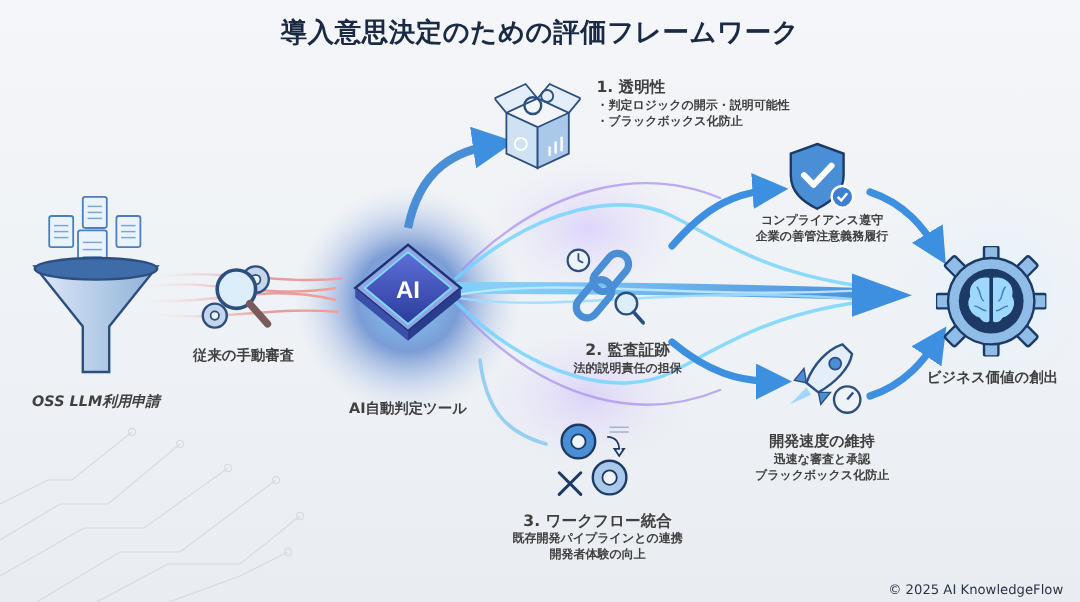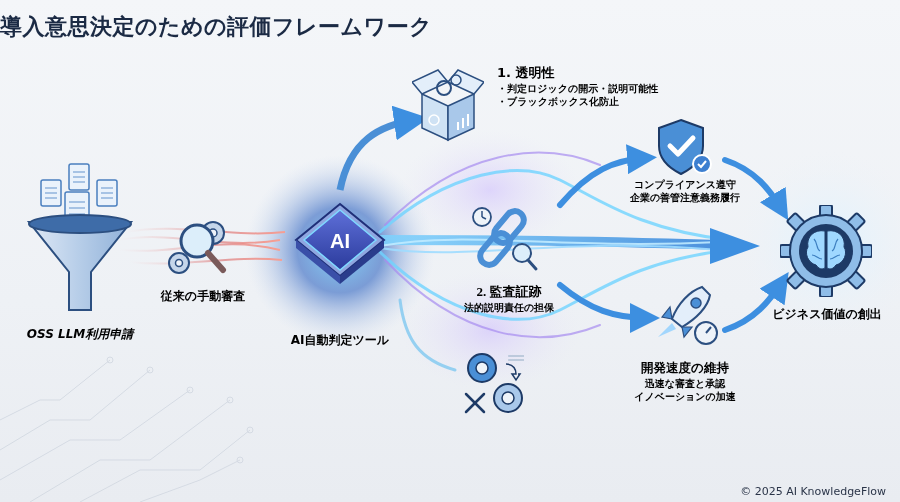--- a/index.html
+++ b/index.html
@@ -5,24 +5,24 @@
   * { box-sizing: border-box; margin: 0; padding: 0; }
   html, body { width: 900px; height: 502px; overflow: hidden; }
   body {
     font-family: "DejaVu Sans", "Liberation Sans", sans-serif;
     background: linear-gradient(180deg, #f4f6f9 0%, #eef1f5 60%, #e9ecf1 100%);
     position: relative;
     color: #1a2740;
   }
   .canvas { position: absolute; left: 0; top: 0; width: 900px; height: 502px; }
   .title {
-    position: absolute; left: 0; top: 12px; width: 900px; 
+    position: absolute; left: 0; top: 12px; width: 900px; text-align: center;
     font-size: 22px; font-weight: bold; color: #1b2a44; letter-spacing: 0.5px;
   }
-  .label { position: absolute; text-align: center; color: #000000; font-weight: bold; white-space: nowrap; }
+  .label { position: absolute; text-align: center; color: #404040; font-weight: bold; white-space: nowrap; }
   .label .head { font-size: 12.5px; font-weight: bold; }
   .label .sub { font-size: 10px; font-weight: bold; line-height: 13px; }
   .label-left { text-align: left; }
   .node-label { font-size: 12px; }
   .copyright {
     position: absolute; right: 14px; bottom: 4px; font-size: 11px; color: #2a3448;
   }
   svg { position: absolute; left: 0; top: 0; }
   .icon { position: absolute; }
 </style>
@@ -187,40 +187,45 @@
 
   <svg class="icon" style="left:470px;top:205px" width="72" height="70" viewBox="0 0 72 70">
     <circle cx="12" cy="12" r="9" fill="#eef3f9" stroke="#2c4f80" stroke-width="1.8"></circle>
     <line x1="12" y1="12" x2="12" y2="6" stroke="#2c4f80" stroke-width="1.5"></line>
     <line x1="12" y1="12" x2="16" y2="14" stroke="#2c4f80" stroke-width="1.5"></line>
     <rect x="30" y="4" width="18" height="36" rx="9" transform="rotate(40 39 22)" fill="none" stroke="#4a8fd6" stroke-width="6"></rect>
     <rect x="16" y="26" width="18" height="36" rx="9" transform="rotate(40 25 44)" fill="none" stroke="#4a8fd6" stroke-width="6"></rect>
     <circle cx="52" cy="48" r="9" fill="#dceefa" stroke="#2c4f80" stroke-width="2"></circle>
     <line x1="58" y1="55" x2="66" y2="64" stroke="#2c4f80" stroke-width="3" stroke-linecap="round"></line>
   </svg>
-  <div class="label" style="left:434px;top:283px;width:150px;font-family:Liberation Serif, serif;">
+  <div class="label" style="left:448px;top:283px;width:150px;">
     <div class="head" style="font-size:13px;"><span>2.</span> <span>監査証跡</span></div>
     <div class="sub">法的説明責任の担保</div>
   </div>
 
   <svg class="icon" style="left:462px;top:350px" width="70" height="70" viewBox="0 0 70 70">
     <circle cx="20" cy="18" r="14" fill="#4a8fd6" stroke="#1d3a66" stroke-width="2"></circle>
     <circle cx="20" cy="18" r="6" fill="#eef3f9" stroke="#1d3a66" stroke-width="1.5"></circle>
     <circle cx="46" cy="48" r="14" fill="#a9c8ea" stroke="#1d3a66" stroke-width="2"></circle>
     <circle cx="46" cy="48" r="6" fill="#eef3f9" stroke="#1d3a66" stroke-width="1.5"></circle>
     <path d="M44,14 C52,14 54,20 54,24 L50,24 L54,30 L58,24 L56,24" fill="none" stroke="#1d3a66" stroke-width="1.5"></path>
     <g stroke="#1d3a66" stroke-width="2.5" stroke-linecap="round">
         <line x1="4" y1="44" x2="22" y2="62"></line>
         <line x1="22" y1="44" x2="4" y2="62"></line>
       </g>
     <g stroke="#9fb5cc" stroke-width="1.2">
         <line x1="46" y1="6" x2="62" y2="6"></line>
         <line x1="46" y1="10" x2="62" y2="10"></line>
       </g>
   </svg>
+  <div class="label" style="left:418px;top:425px;width:160px;">
+    <div class="head" style="font-size:13px;"><span>3.</span> <span>ワークフロー統合</span></div>
+    <div class="sub">既存開発パイプラインとの連携</div>
+    <div class="sub">開発者体験の向上</div>
+  </div>
 
   <svg class="icon" style="left:655px;top:118px" width="58" height="58" viewBox="0 0 58 58">
     <path d="M26,2 L48,10 L48,28 C48,42 38,50 26,56 C14,50 4,42 4,28 L4,10 Z" fill="#4a8fd6" stroke="#1d3a66" stroke-width="2"></path>
     <path d="M15,28 L23,36 L38,20" fill="none" stroke="#ffffff" stroke-width="5" stroke-linecap="round" stroke-linejoin="round"></path>
     <circle cx="47" cy="46" r="9" fill="#3d7fd0" stroke="#ffffff" stroke-width="2"></circle>
     <path d="M43,46 L46,49 L51,43" fill="none" stroke="#ffffff" stroke-width="2"></path>
   </svg>
   <div class="label" style="left:615px;top:178px;width:140px;">
     <div class="sub">コンプライアンス遵守</div>
     <div class="sub">企業の善管注意義務履行</div>
@@ -231,21 +236,21 @@
     <circle cx="46" cy="18" r="5" fill="#4a8fd6" stroke="#2c4f80" stroke-width="1.5"></circle>
     <path d="M22,34 L12,32 L20,22 Z" fill="#4a8fd6" stroke="#2c4f80" stroke-width="1.2"></path>
     <path d="M32,42 L34,52 L42,42 Z" fill="#4a8fd6" stroke="#2c4f80" stroke-width="1.2"></path>
     <path d="M22,38 L8,52 L26,44 Z" fill="#8fd0ff" opacity="0.8"></path>
     <circle cx="56" cy="48" r="11" fill="#eef3f9" stroke="#2c4f80" stroke-width="2"></circle>
     <line x1="56" y1="48" x2="61" y2="42" stroke="#2c4f80" stroke-width="2"></line>
   </svg>
   <div class="label" style="left:620px;top:360px;width:130px;">
     <div class="head">開発速度の維持</div>
     <div class="sub">迅速な審査と承認</div>
-    <div class="sub">イノベーションの加速</div>
+    <div class="sub">ブラックボックス化防止</div>
   </div>
 
   <svg class="icon" style="left:780px;top:205px" width="92" height="92" viewBox="0 0 92 92">
     <g fill="#8fbde8" stroke="#1d3a66" stroke-width="2">
       <rect x="40" y="0" width="12" height="14" rx="2"></rect>
       <rect x="40" y="78" width="12" height="14" rx="2"></rect>
       <rect x="0" y="40" width="14" height="12" rx="2"></rect>
       <rect x="78" y="40" width="14" height="12" rx="2"></rect>
       <rect x="10" y="10" width="12" height="14" rx="2" transform="rotate(-45 16 17)"></rect>
       <rect x="70" y="10" width="12" height="14" rx="2" transform="rotate(45 76 17)"></rect>

